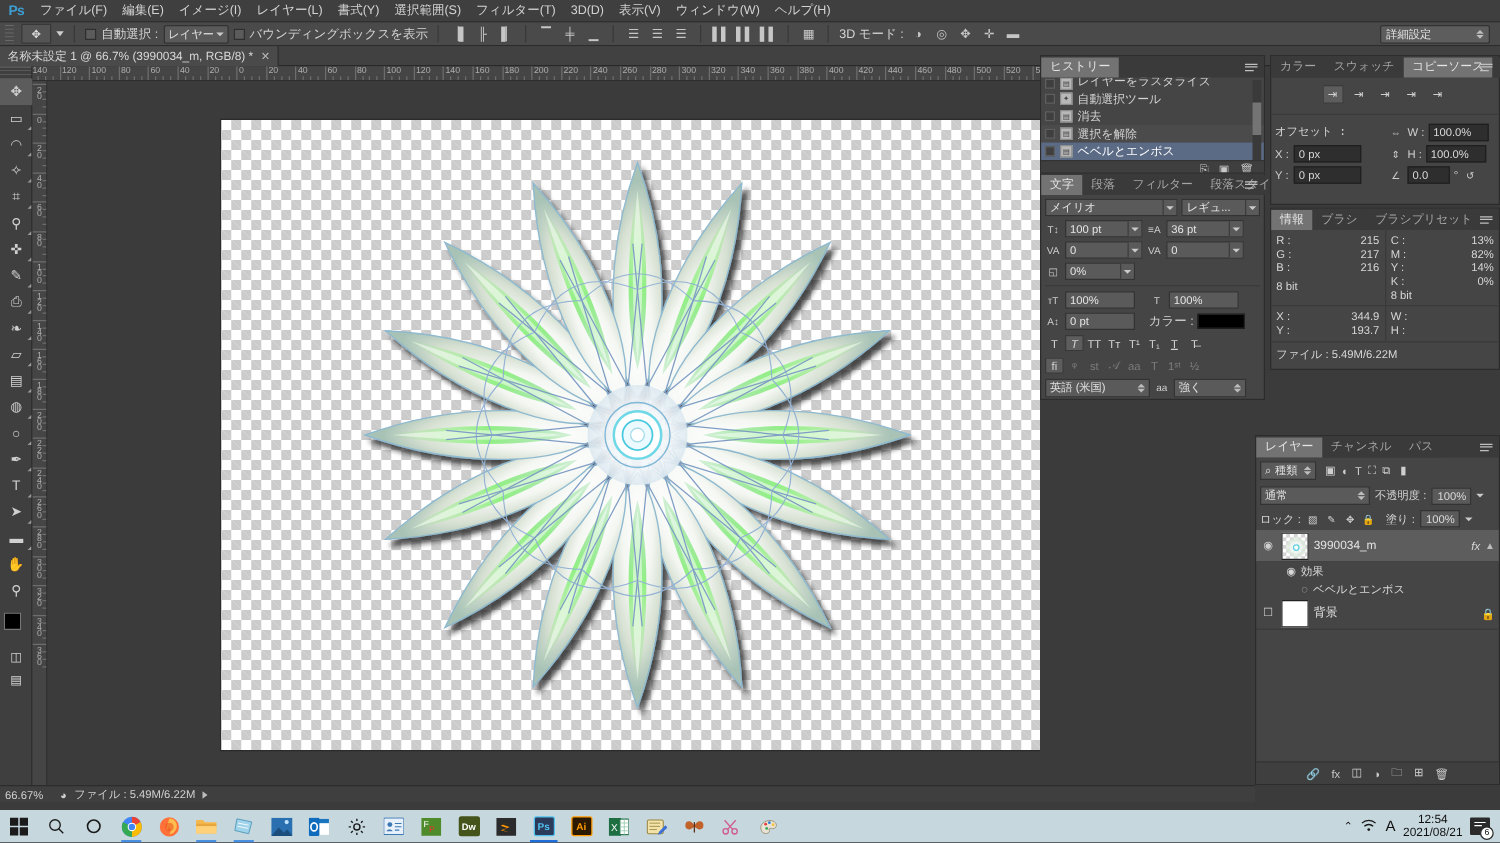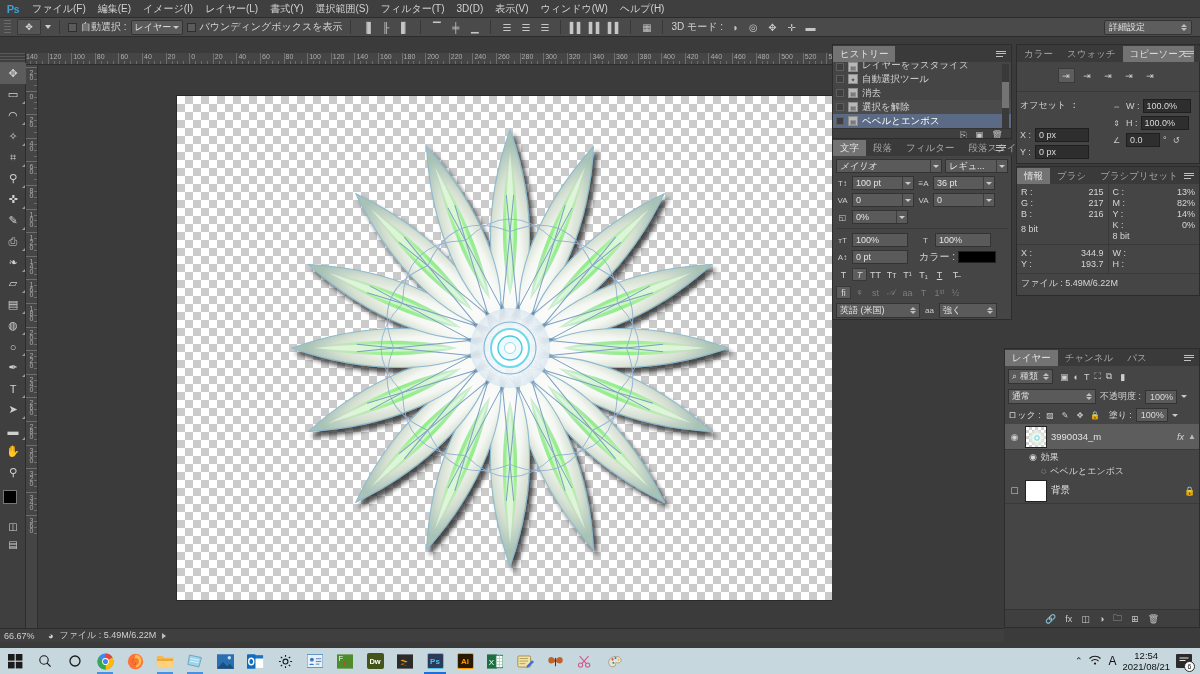--- a/index.html
+++ b/index.html
@@ -259,20 +259,26 @@
       <div class="adv-drop">
         <span>詳細設定</span>
         <span class="updown">
             <i></i>
             <i></i>
           </span>
       </div>
     </div>
   </div>
 
+  <div class="tabstrip">
+    <div class="doctab">
+      <span>名称未設定 1 @ 66.7% (3990034_m, RGB/8) *</span>
+      <span class="x">✕</span>
+    </div>
+  </div>
 
   <div class="toolbox">
     <div class="tb-grip"></div>
     <div class="tool sel nocorner">✥</div>
     <div class="tool">▭</div>
     <div class="tool">◠</div>
     <div class="tool">✧</div>
     <div class="tool">⌗</div>
     <div class="tool">⚲</div>
     <div class="tool">✜</div>
@@ -834,21 +840,21 @@
       <div class="ptab">フィルター</div>
       <div class="ptab">段落スタイル</div>
       <div class="pmenu">
           <i></i>
           <i></i>
           <i></i>
         </div>
     </div>
     <div class="panel-body">
       <div class="cp-row">
-        <div class="cp-field" style="width:112px;font-style:italic;">
+        <div class="cp-field" style="width:112px;">
           <span class="v">メイリオ</span>
           <span class="d">
               <span class="mini-tri"></span>
             </span>
         </div>
         <div class="cp-field" style="width:66px;">
           <span class="v">レギュ...</span>
           <span class="d">
               <span class="mini-tri"></span>
             </span>
@@ -973,21 +979,21 @@
     <div class="align-icons">
       <span class="align-ico on">⇥</span>
       <span class="align-ico">⇥</span>
       <span class="align-ico">⇥</span>
       <span class="align-ico">⇥</span>
       <span class="align-ico">⇥</span>
     </div>
     <div class="hr"></div>
     <div class="panel-body" style="display:flex; gap:4px;">
       <div style="flex:1;">
-        <div style="font-size:9px; color:#d6d6d6; margin-bottom:16px;font-family:Liberation Mono, monospace;">オフセット :</div>
+        <div style="font-size:9px; color:#d6d6d6; margin-bottom:4px;font-family:Liberation Mono, monospace;">オフセット :</div>
         <div class="cp-row">
           <span style="font-size:9px;width:12px;">X :</span>
           <span class="fld" style="width:54px;">0 px</span>
         </div>
         <div class="cp-row">
           <span style="font-size:9px;width:12px;">Y :</span>
           <span class="fld" style="width:54px;">0 px</span>
         </div>
       </div>
       <div style="flex:1;">

